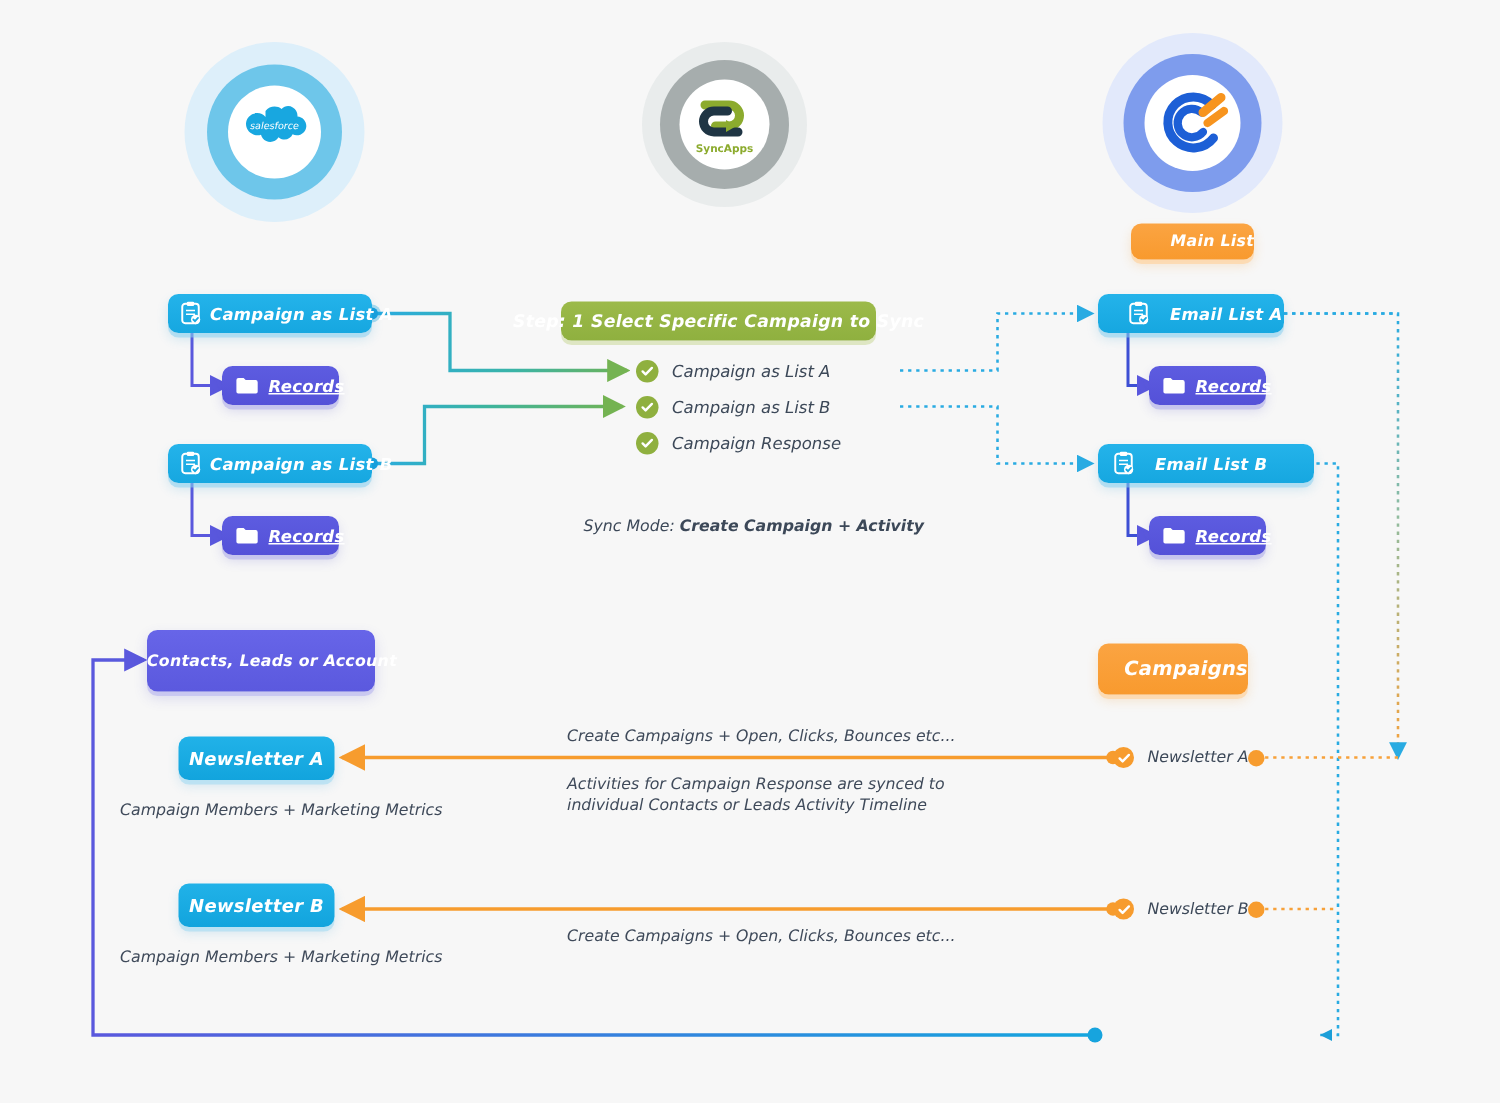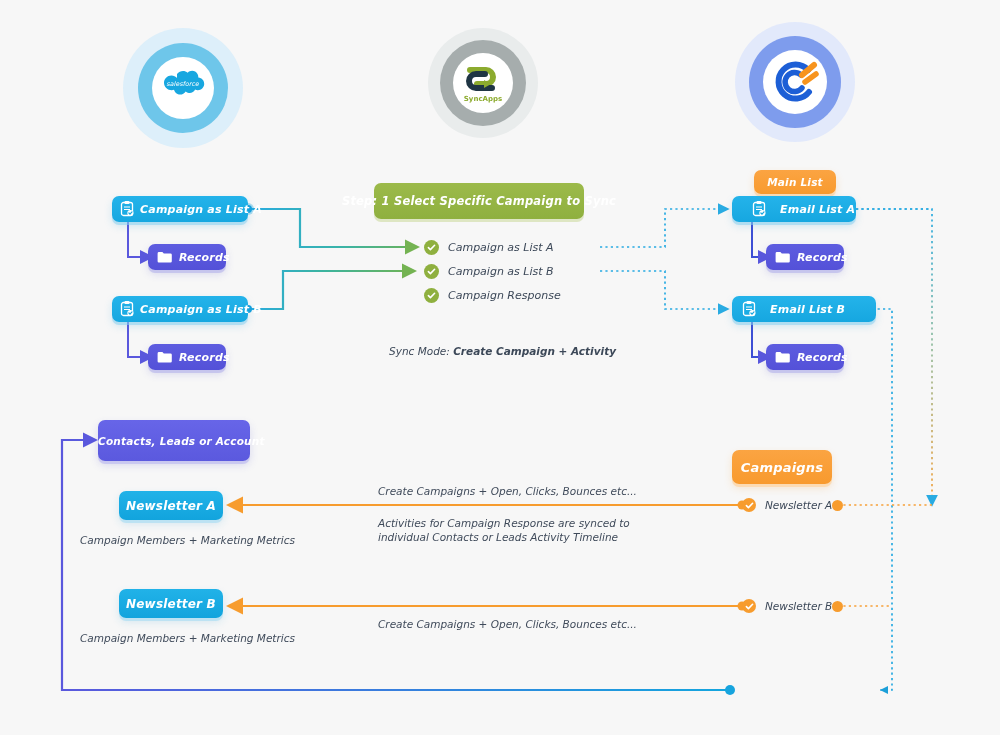--- a/index.html
+++ b/index.html
@@ -30,37 +30,37 @@
     letter-spacing:.2px;
     box-sizing:border-box;
   }
   .node-blue{
     background:linear-gradient(180deg,#24b3ea 0%,#16a7e0 100%);
     box-shadow:0 3px 0 rgba(140,210,240,.55), 0 4px 8px rgba(30,150,210,.18);
   }
   .node-purple{
     background:linear-gradient(180deg,#5d5ce0 0%,#5451d8 100%);
     box-shadow:0 3px 0 rgba(180,178,235,.6), 0 4px 8px rgba(80,78,200,.18);
+    text-decoration:underline;
   }
   .node-cyan{
     background:linear-gradient(180deg,#21b2e8 0%,#12a4dd 100%);
     box-shadow:0 3px 0 rgba(165,220,243,.6), 0 4px 8px rgba(30,150,210,.16);
     justify-content:center;
   }
   .node-green{
     background:linear-gradient(180deg,#9cba4a 0%,#8fb03f 100%);
     box-shadow:0 3px 0 rgba(205,219,160,.6);
     justify-content:center;
     font-size:11.5px;
   }
   .node-orange{
     background:linear-gradient(180deg,#fba442 0%,#f89a2e 100%);
     box-shadow:0 3px 0 rgba(253,214,166,.75), 0 4px 8px rgba(240,150,40,.2);
-    justify-content:center;
-    margin-top:21px;
+    justify-content:flex-end;
   }
   .node-indigo{
     background:linear-gradient(180deg,#6765e8 0%,#5b59de 100%);
     box-shadow:0 3px 0 rgba(185,183,240,.6), 0 4px 9px rgba(80,78,200,.18);
   }
 
   .node .ic{flex:0 0 auto;display:inline-flex;align-items:center;justify-content:center;}
   .node .lbl{flex:0 0 auto;}
 
   
@@ -253,21 +253,21 @@
   <div class="node node-cyan" style="left:119px;top:491px;width:104px;height:29px;">
     <span class="lbl" style="font-size:12px;">Newsletter A</span>
   </div>
   <div class="free-text" style="left:80px;top:533px;width:240px;">Campaign Members + Marketing Metrics</div>
 
   <div class="node node-cyan" style="left:119px;top:589px;width:104px;height:29px;">
     <span class="lbl" style="font-size:12px;">Newsletter B</span>
   </div>
   <div class="free-text" style="left:80px;top:631px;width:240px;">Campaign Members + Marketing Metrics</div>
 
-  <div class="node node-green" style="left:374px;top:183px;width:210px;height:36px;text-align:center;">
+  <div class="node node-green" style="left:374px;top:201px;width:210px;height:26px;text-align:center;">
     <span class="lbl">Step: 1 Select Specific Campaign to Sync</span>
   </div>
 
   <div class="check-row" style="left:424px;top:240px;">
     <span class="check-circle">
       <svg width="9" height="9" viewBox="0 0 9 9">
           <path d="M1.4 4.6 L3.4 6.6 L7.6 2.3" fill="none" stroke="#fff" stroke-width="1.6" stroke-linecap="round" stroke-linejoin="round"></path>
         </svg>
     </span>
     <span class="check-label">Campaign as List A</span>

